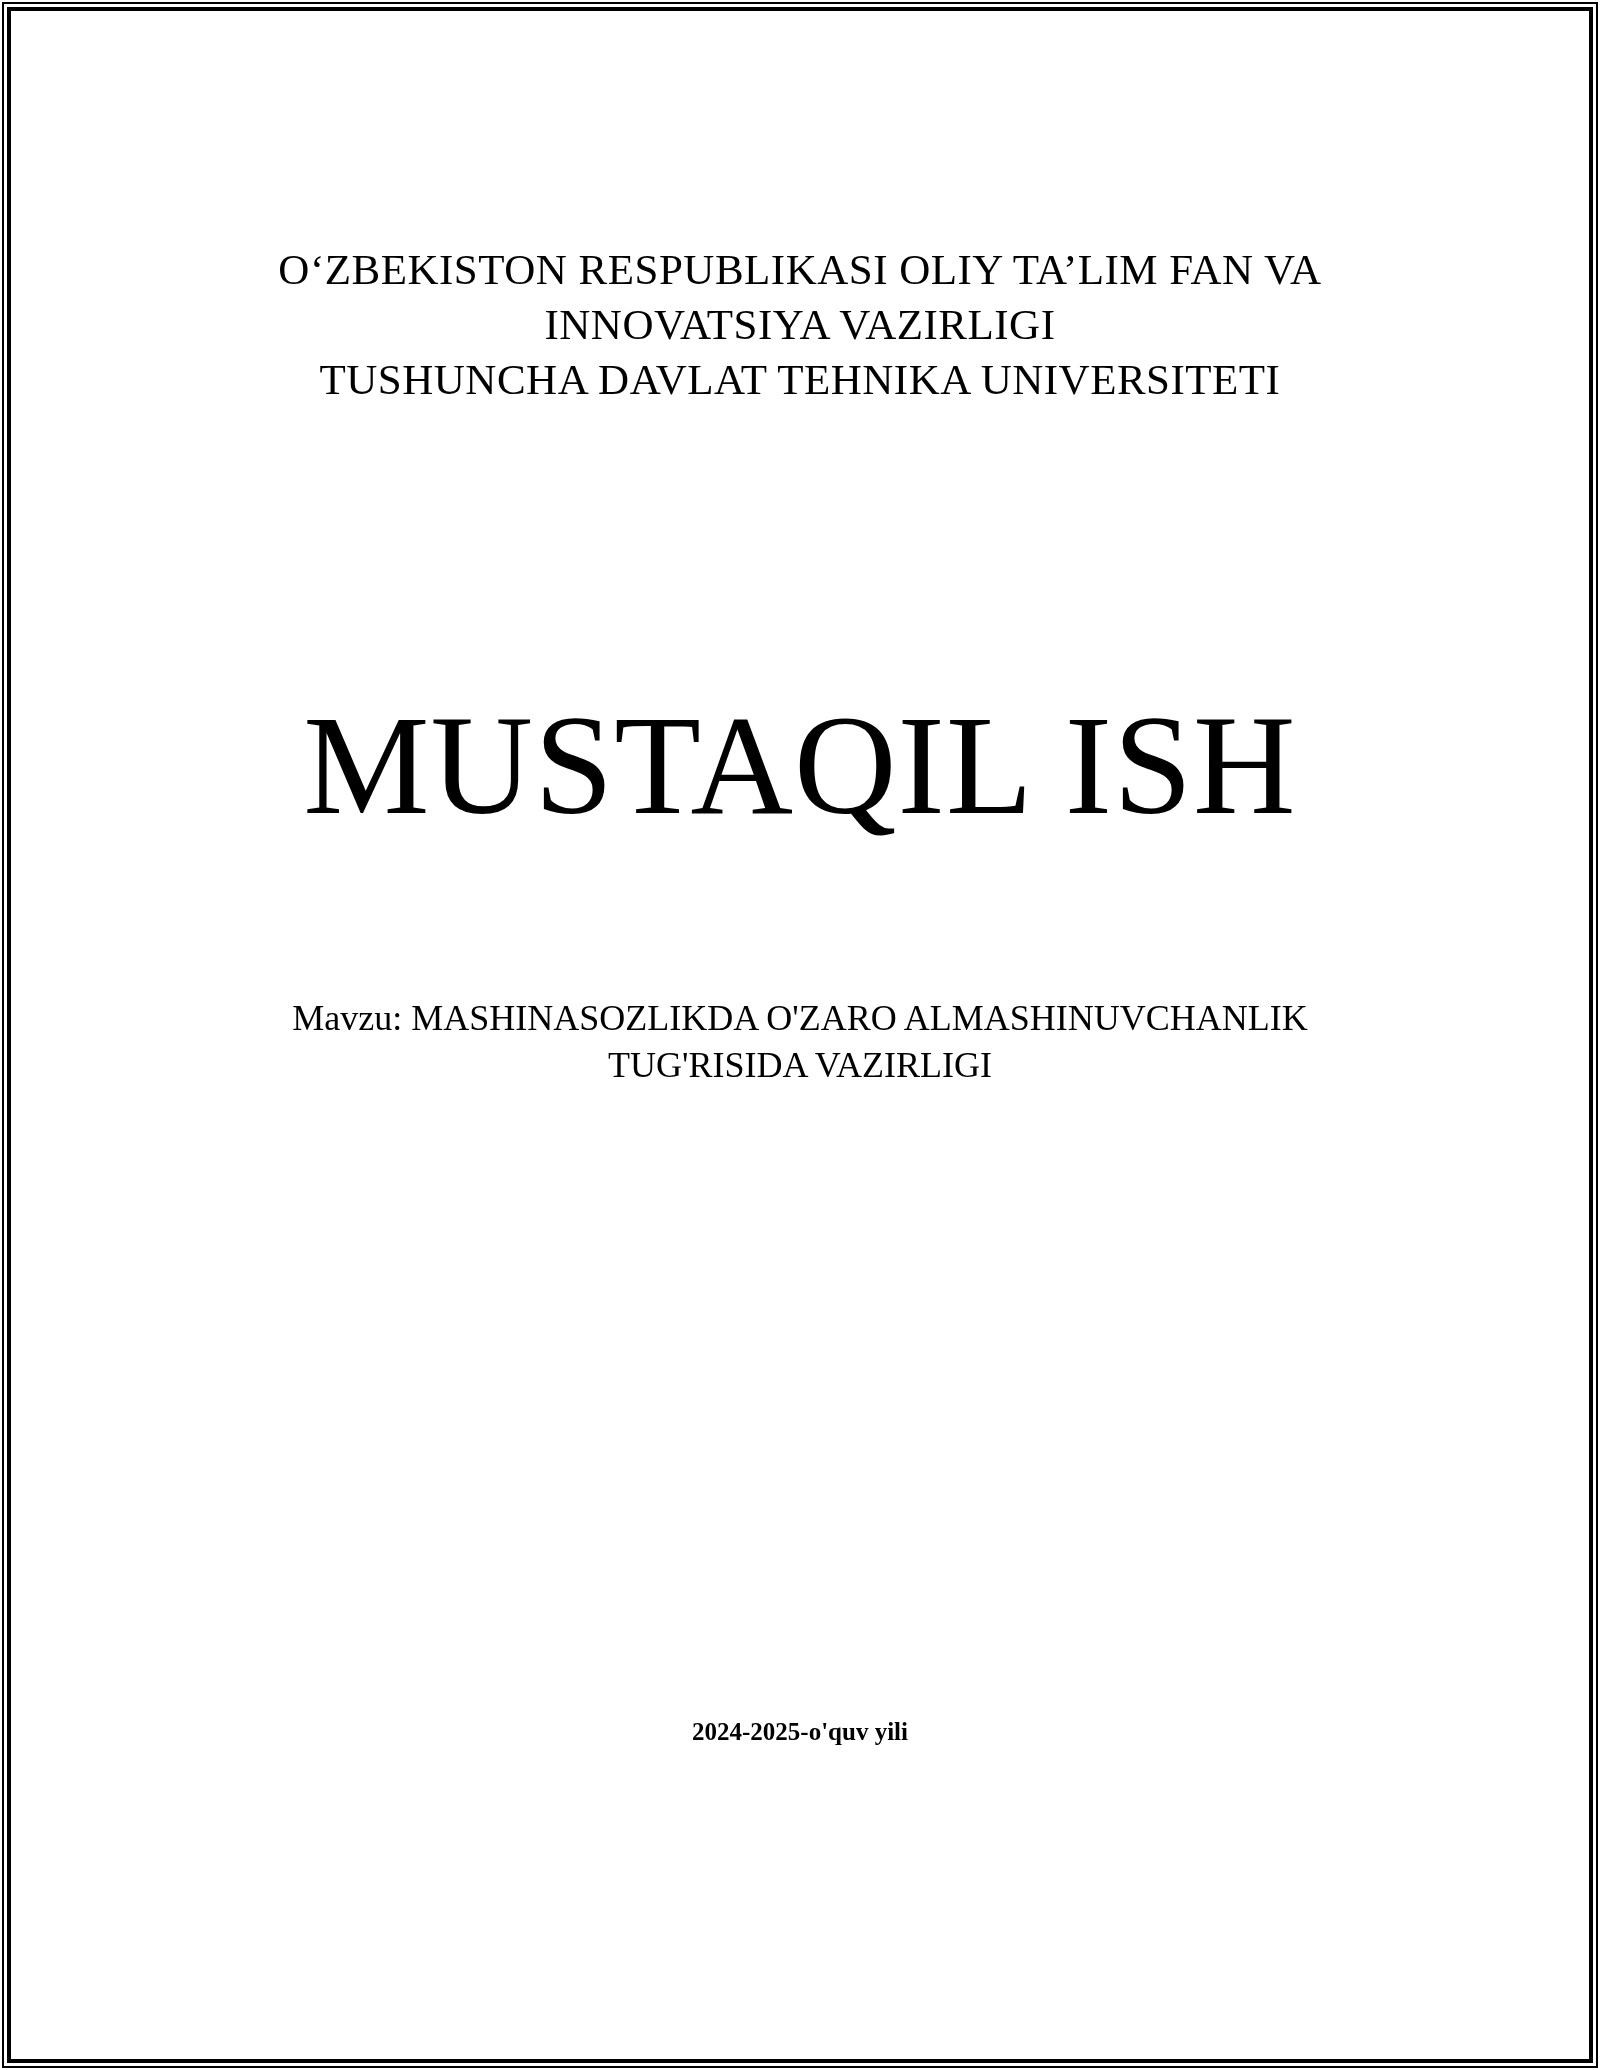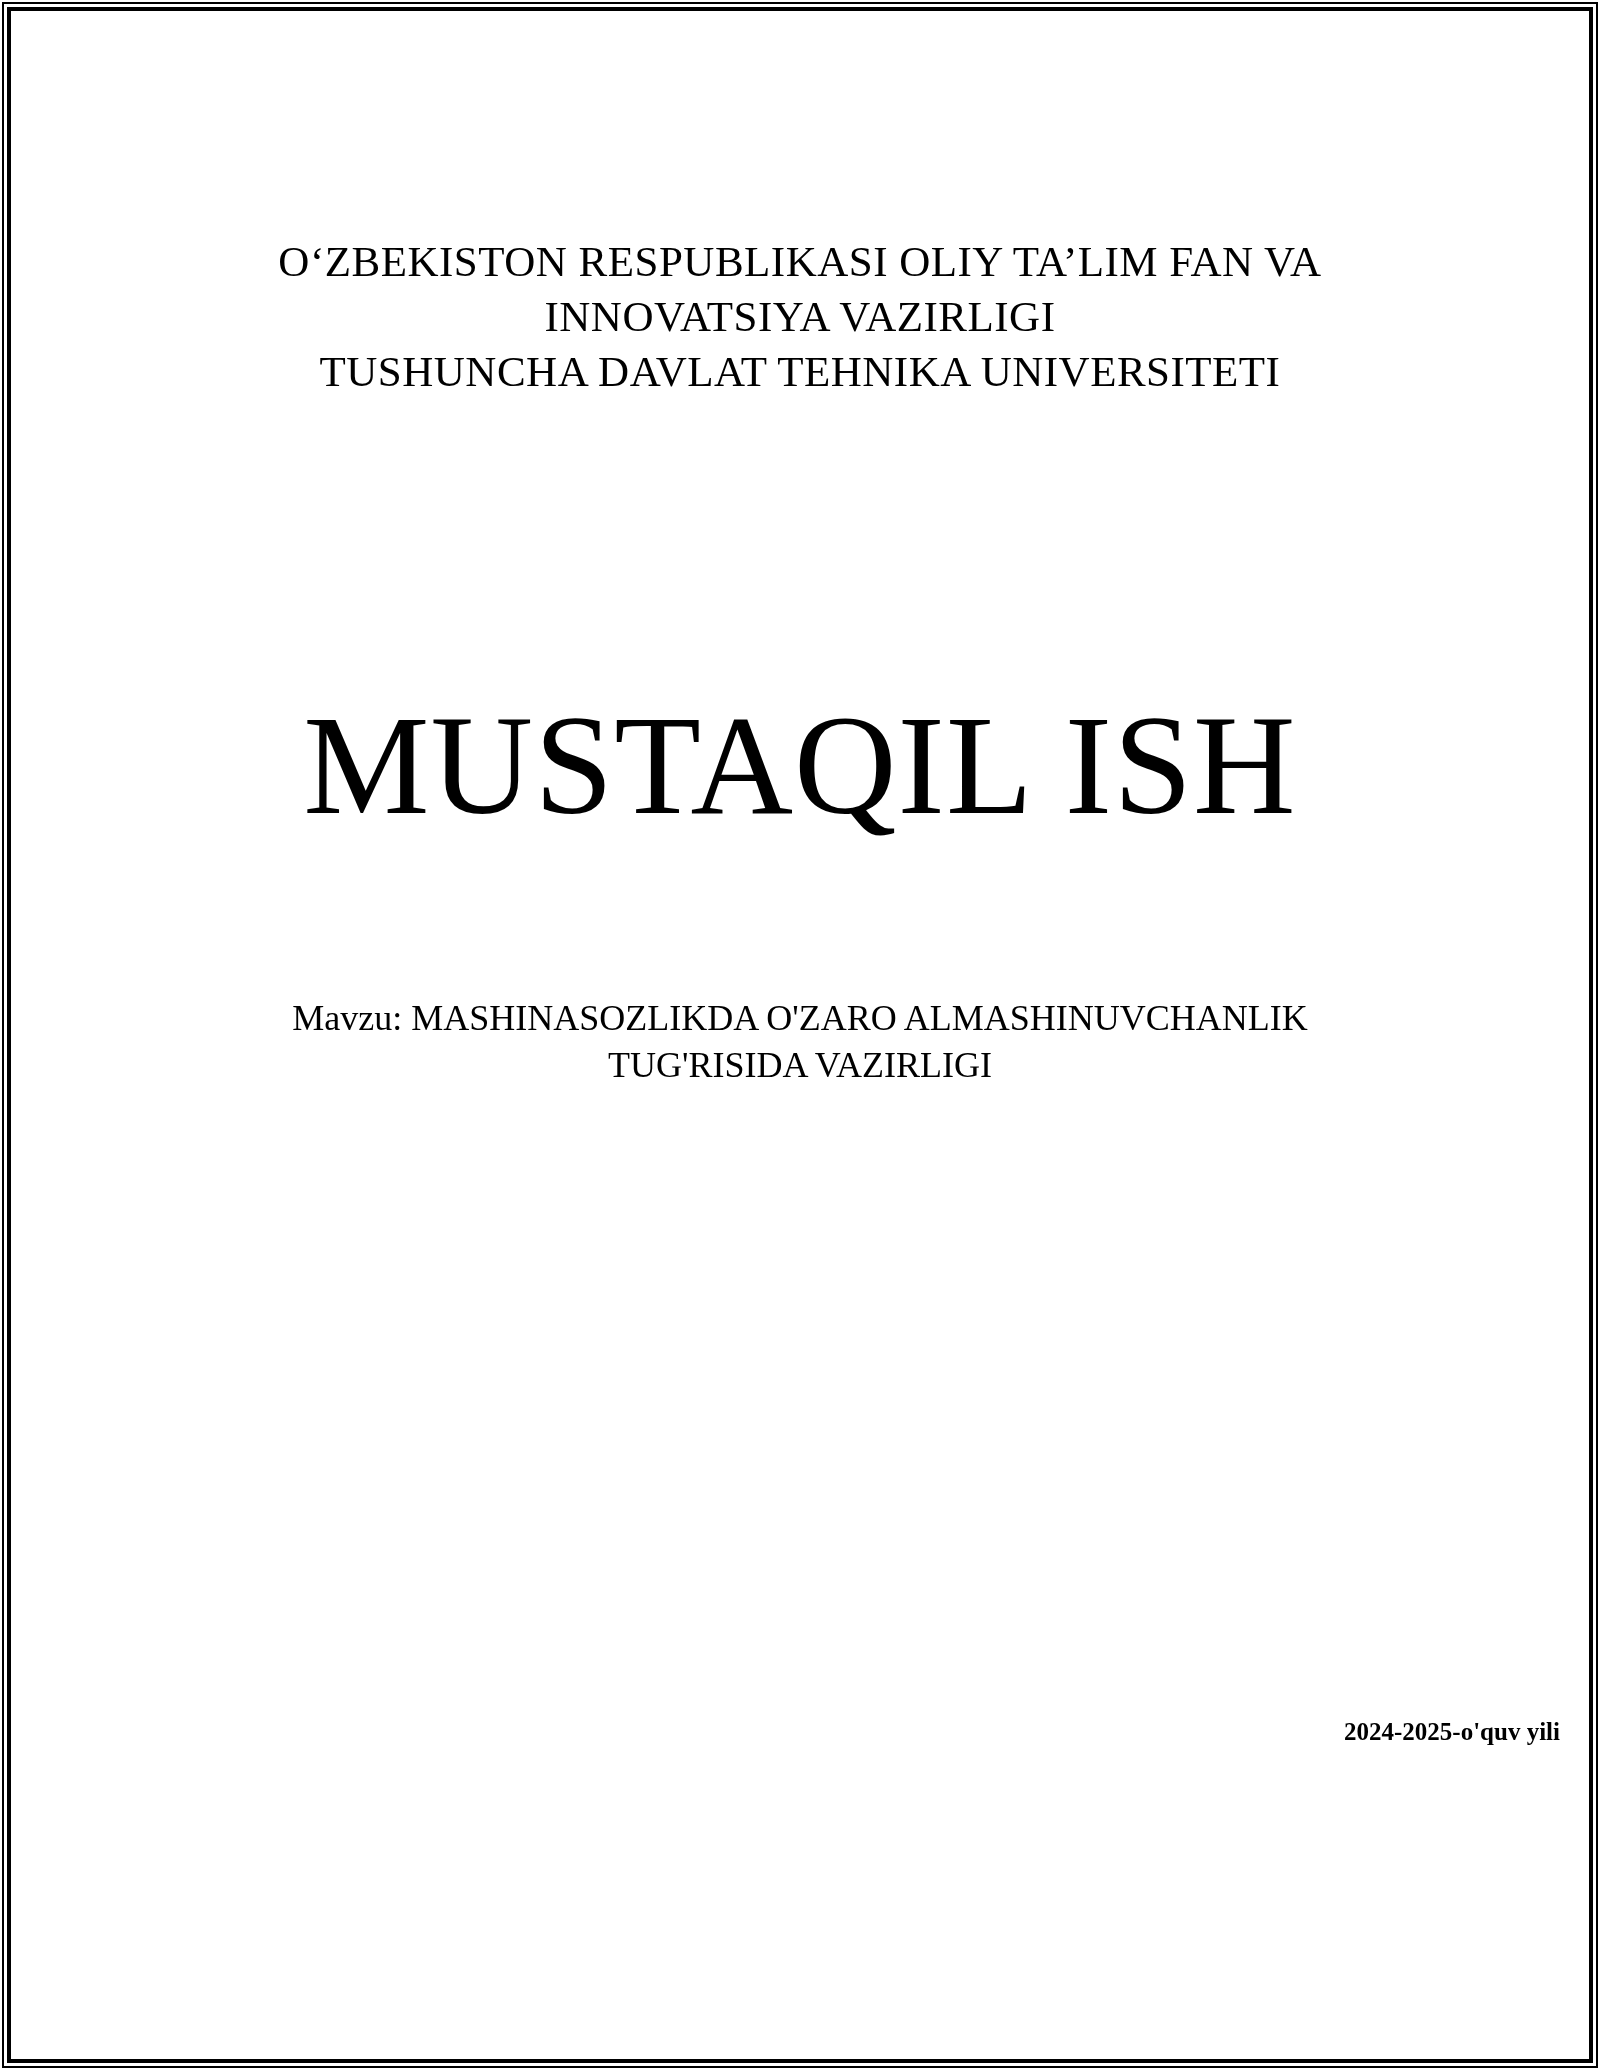--- a/index.html
+++ b/index.html
@@ -28,21 +28,21 @@
     border: 4px solid #000000;
     pointer-events: none;
   }
   .centered-block {
     position: absolute;
     left: 40px;
     right: 40px;
     text-align: center;
   }
   .ministry-header {
-    top: 234px;
+    top: 242px;
     font-size: 43px;
     line-height: 55px;
     font-weight: normal;
     letter-spacing: 0.5px;
     text-align: center;
   }
   .main-title {
     top: 690px;
     font-size: 142px;
     line-height: 150px;
@@ -60,21 +60,20 @@
     top: 1359px;
     font-size: 36px;
     line-height: 47px;
     font-weight: normal;
   }
   .year-line {
     top: 1717px;
     font-size: 25px;
     line-height: 30px;
     font-weight: bold;
-    text-align: right;
   }
 </style>
 </head>
 <body>
 
 <div class="page">
 
   <div class="border-outer"></div>
   <div class="border-inner"></div>
 

